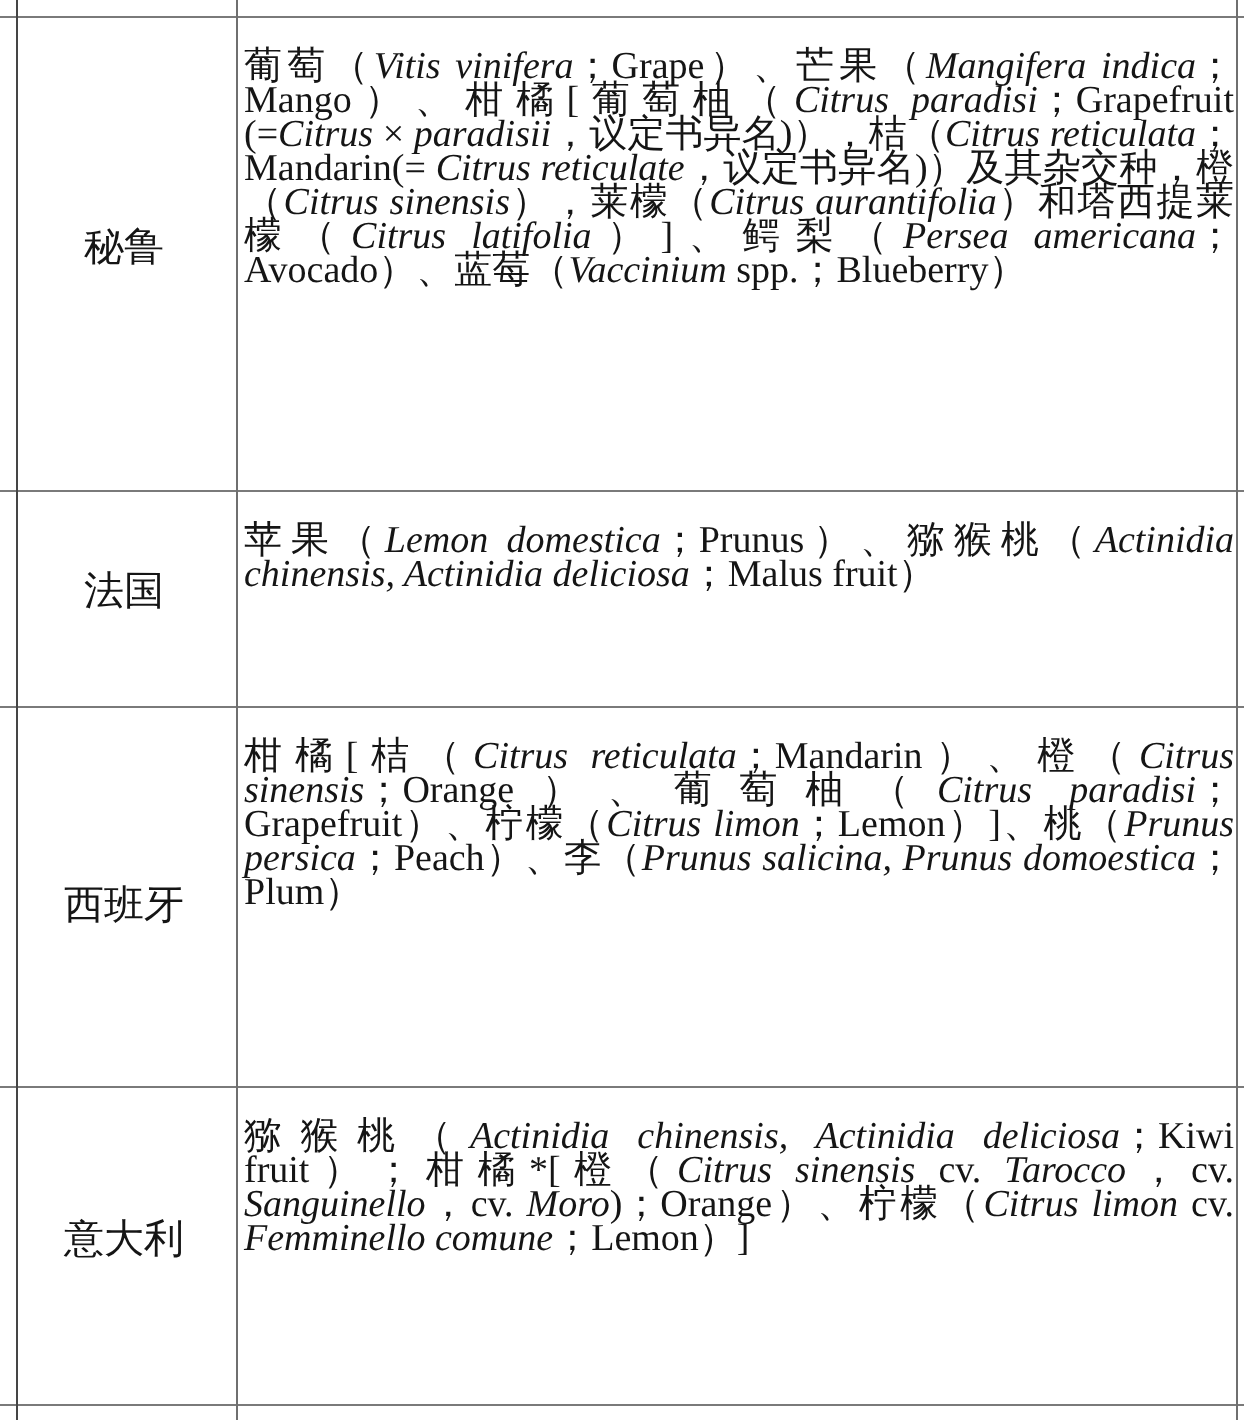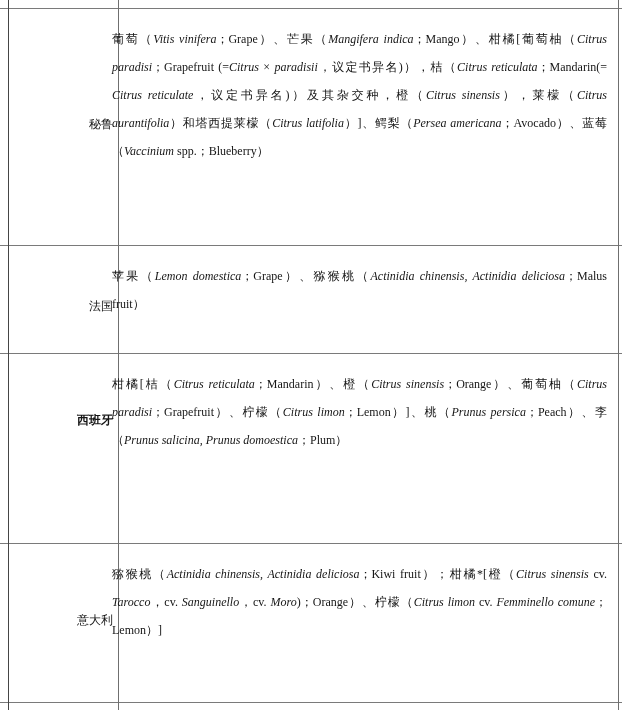--- a/index.html
+++ b/index.html
@@ -21,31 +21,31 @@
   .hl-4 { top: 702px; }
   .vline { position: absolute; top: 0; height: 710px; width: 1px; background: #6f6f6f; }
   .vl-left { left: 8px; background: #454545; }
   .vl-mid { left: 118px; }
   .vl-right { left: 618px; }
 
   .country {
     position: absolute;
     left: 11px;
     width: 102px;
-    font-size: 12px;
+    font-size: 20px;
     line-height: 20px;
-    text-align: right;
+    text-align: center;
     white-space: nowrap;
   }
   .fruits {
     position: absolute;
-    left: 112px;
+    left: 122px;
     width: 495px;
-    font-size: 12px;
-    line-height: 28px;
+    font-size: 19px;
+    line-height: 17px;
     text-align: justify;
     text-justify: inter-ideograph;
   }
   .fruits .sci { font-style: italic; }
   .fruits .run { font-style: normal; }
 </style>
 </head>
 <body>
 
 <div class="viewport">
@@ -55,20 +55,20 @@
   <div class="hline hl-2"></div>
   <div class="hline hl-3"></div>
   <div class="hline hl-4"></div>
   <div class="vline vl-left"></div>
   <div class="vline vl-mid"></div>
   <div class="vline vl-right"></div>
 
   <div id="rows-container">
       <div class="country" style="top: 114px;">秘鲁</div>
       <div class="fruits" style="top: 25px;"><span class="run">葡萄（</span><em class="sci">Vitis vinifera</em><span class="run">；Grape）、芒果（</span><em class="sci">Mangifera indica</em><span class="run">；Mango）、柑橘[葡萄柚（</span><em class="sci">Citrus paradisi</em><span class="run">；Grapefruit (=</span><em class="sci">Citrus</em><span class="run"> × </span><em class="sci">paradisii</em><span class="run">，议定书异名)），桔（</span><em class="sci">Citrus reticulata</em><span class="run">；Mandarin(= </span><em class="sci">Citrus reticulate</em><span class="run">，议定书异名)）及其杂交种，橙（</span><em class="sci">Citrus sinensis</em><span class="run">），莱檬（</span><em class="sci">Citrus aurantifolia</em><span class="run">）和塔西提莱檬（</span><em class="sci">Citrus latifolia</em><span class="run">）]、鳄梨（</span><em class="sci">Persea americana</em><span class="run">；Avocado）、蓝莓（</span><em class="sci">Vaccinium</em><span class="run"> spp.；Blueberry）</span></div>
-      <div class="country" style="top: 296px;">法国</div>
-      <div class="fruits" style="top: 262px;"><span class="run">苹果（</span><em class="sci">Lemon domestica</em><span class="run">；Grape）、猕猴桃（</span><em class="sci">Actinidia chinensis, Actinidia deliciosa</em><span class="run">；Malus fruit）</span></div>
-      <div class="country" style="top: 410px; font-weight: bold;">西班牙</div>
+      <div class="country" style="top: 286px;">法国</div>
+      <div class="fruits" style="top: 262px;"><span class="run">苹果（</span><em class="sci">Lemon domestica</em><span class="run">；Prunus）、猕猴桃（</span><em class="sci">Actinidia chinensis, Actinidia deliciosa</em><span class="run">；Malus fruit）</span></div>
+      <div class="country" style="top: 443px;">西班牙</div>
       <div class="fruits" style="top: 370px;"><span class="run">柑橘[桔（</span><em class="sci">Citrus reticulata</em><span class="run">；Mandarin）、橙（</span><em class="sci">Citrus sinensis</em><span class="run">；Orange）、葡萄柚（</span><em class="sci">Citrus paradisi</em><span class="run">；Grapefruit）、柠檬（</span><em class="sci">Citrus limon</em><span class="run">；Lemon）]、桃（</span><em class="sci">Prunus persica</em><span class="run">；Peach）、李（</span><em class="sci">Prunus salicina, Prunus domoestica</em><span class="run">；Plum）</span></div>
       <div class="country" style="top: 610px;">意大利</div>
       <div class="fruits" style="top: 560px;"><span class="run">猕猴桃（</span><em class="sci">Actinidia chinensis, Actinidia deliciosa</em><span class="run">；Kiwi fruit）；柑橘*[橙（</span><em class="sci">Citrus sinensis</em><span class="run"> cv. </span><em class="sci">Tarocco</em><span class="run">，cv. </span><em class="sci">Sanguinello</em><span class="run">，cv. </span><em class="sci">Moro</em><span class="run">)；Orange）、柠檬（</span><em class="sci">Citrus limon</em><span class="run"> cv. </span><em class="sci">Femminello comune</em><span class="run">；Lemon）]</span></div>
     </div>
 </div>
 
 </body></html>

